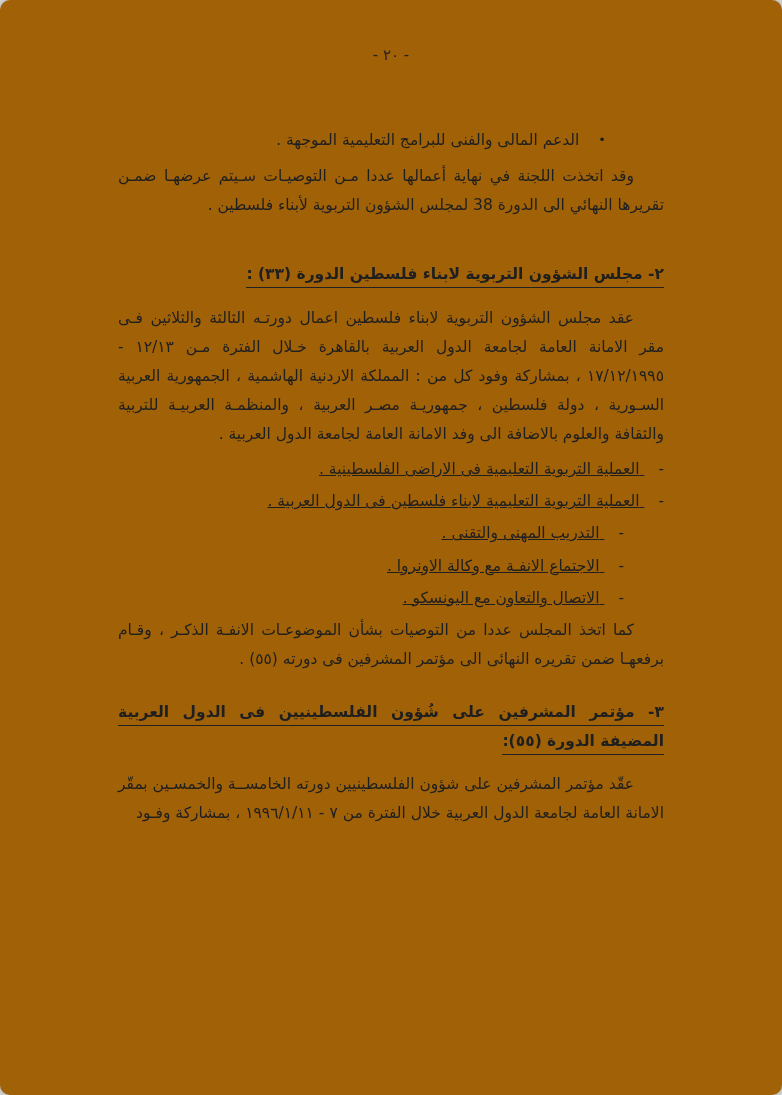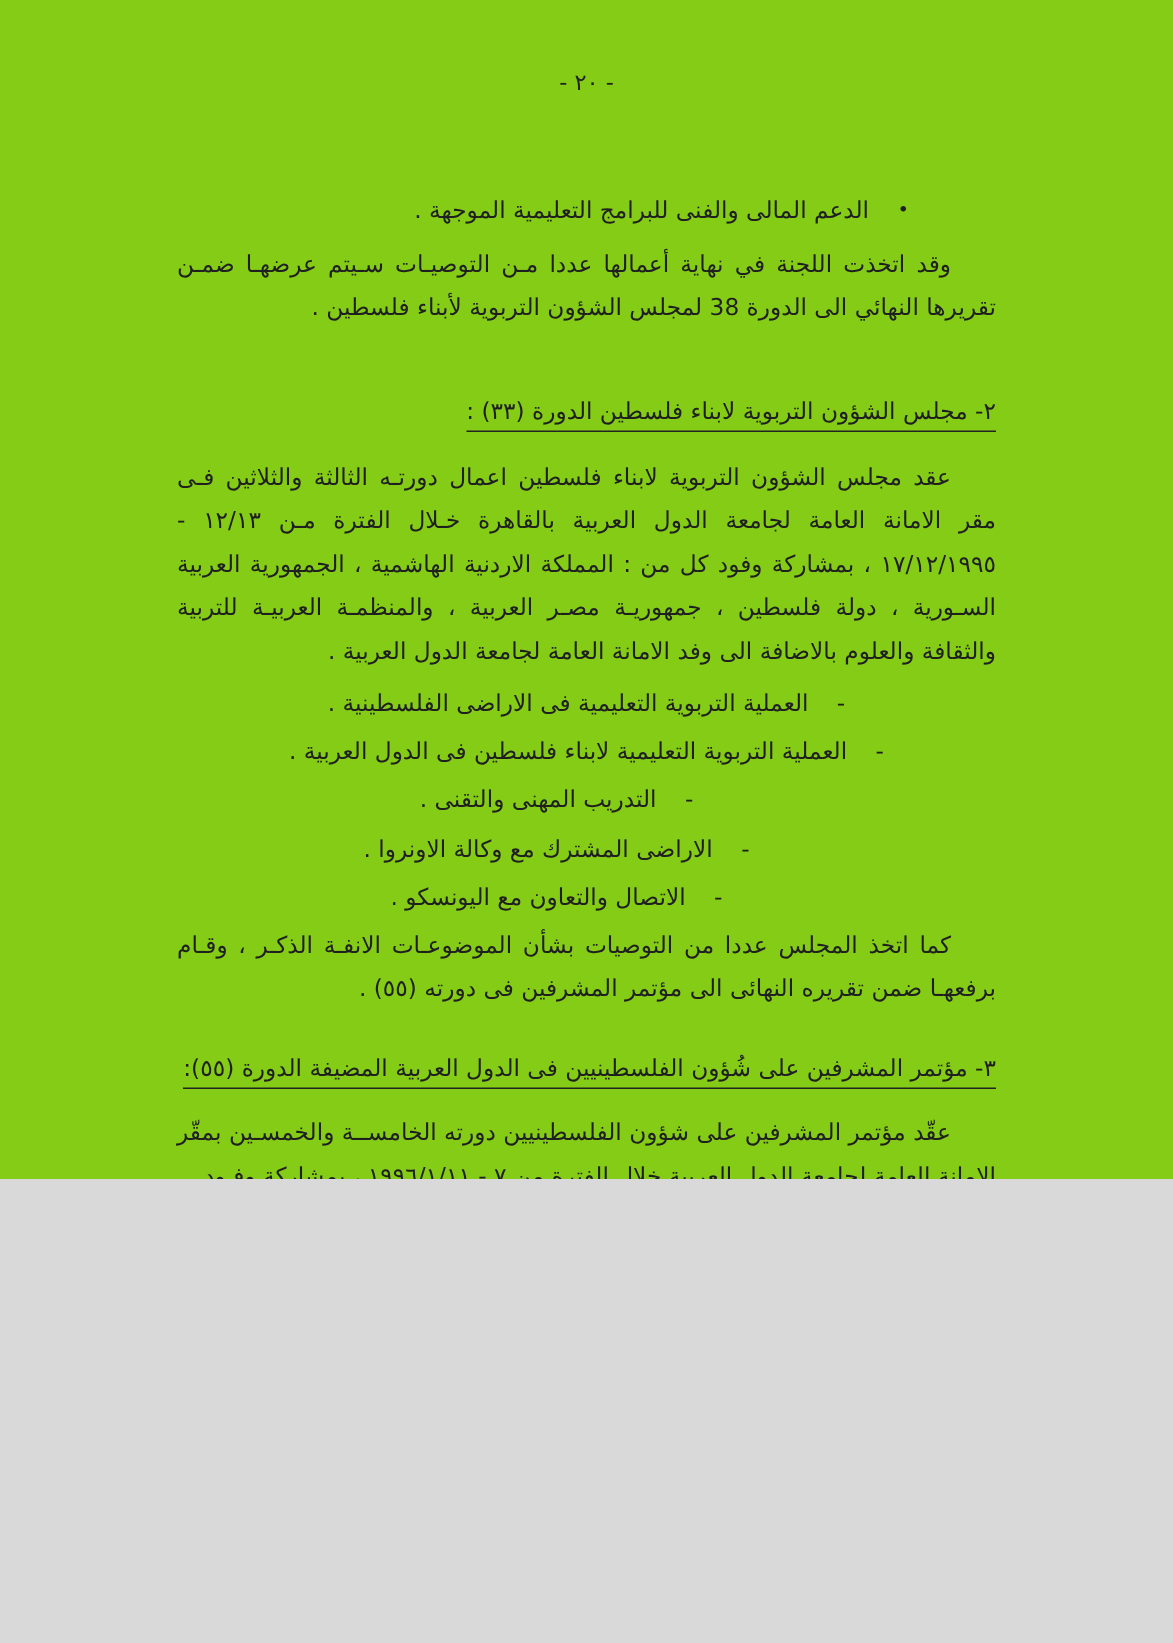--- a/index.html
+++ b/index.html
@@ -1,25 +1,26 @@
 <!DOCTYPE html>
 <html><head>
 <meta charset="utf-8">
 <style>
   html, body { margin: 0; padding: 0; background: #d9d9d9; }
   .page {
     position: relative;
     width: 782px;
-    height: 786px;
+    height: 1095px;
     margin: 0 auto;
-    background: #84cc16;
+    background: #a16207;
     font-family: "DejaVu Sans", sans-serif;
     color: #1f1f1f;
     overflow: hidden;
     box-shadow: 0 0 6px rgba(0,0,0,.25);
+    border-radius: 10px;
   }
   .page-number {
     position: absolute;
     top: 46px;
     left: 0; right: 0;
     text-align: center;
     font-size: 15px;
     letter-spacing: 3px;
     color: #222;
   }
@@ -36,29 +37,29 @@
   .bullet-list { list-style: none; margin: 0; padding: 0 58px 0 0; }
   .bullet-list li { margin-bottom: 7px; }
   .marker { display: inline-block; margin-left: 14px; color: #1f1f1f; }
   .bullet-list .marker { font-size: 13px; transform: translateY(-1px); }
   p.para { margin: 0; }
   .indent { text-indent: 30px; }
   .committee-paragraph { margin-top: 44px; }
   .section-heading {
     margin: 40px 0 14px 0;
     font-size: 15.5px;
-    font-weight: 400;
+    font-weight: 700;
   }
   .section-heading .underline {
     border-bottom: 1.5px solid #222;
     padding-bottom: 4px;
   }
   .agenda-intro { margin-top: 30px; text-indent: 46px; }
   .agenda-list { list-style: none; margin: 6px 0 0 0; padding: 0; }
-  .agenda-list li { text-align: center; margin-bottom: 3px; }
+  .agenda-list li { text-align: right; margin-bottom: 3px; text-decoration: underline; }
   .agenda-list li.indent-more { padding-right: 40px; }
   .closing-paragraph { margin-top: 4px; }
   .section-3 { margin-top: 24px; }
   .section-3-paragraph { margin-top: 40px; }
 </style>
 </head>
 <body>
 
 <div class="page">
 
@@ -90,21 +91,21 @@
       <li>
         <span class="marker">-</span>
         <span>العملية التربوية التعليمية لابناء فلسطين فى الدول العربية .</span>
       </li>
       <li class="indent-more">
         <span class="marker">-</span>
         <span>التدريب المهنى والتقنى .</span>
       </li>
       <li class="indent-more">
         <span class="marker">-</span>
-        <span>الاراضى المشترك مع وكالة الاونروا .</span>
+        <span>الاجتماع الانفـة مع وكالة الاونروا .</span>
       </li>
       <li class="indent-more">
         <span class="marker">-</span>
         <span>الاتصال والتعاون مع اليونسكو .</span>
       </li>
     </ul>
 
     <p class="para indent closing-paragraph">كما اتخذ المجلس عددا من التوصيات بشأن الموضوعـات الانفـة الذكـر ، وقـام برفعهـا ضمن تقريره النهائى الى مؤتمر المشرفين فى دورته (٥٥) .</p>
 
     <div class="section-heading section-3">

